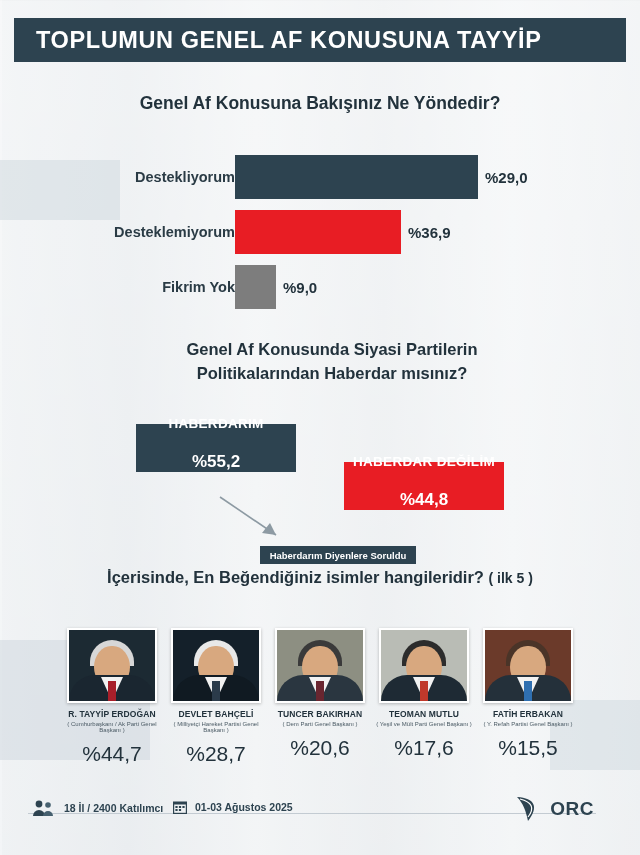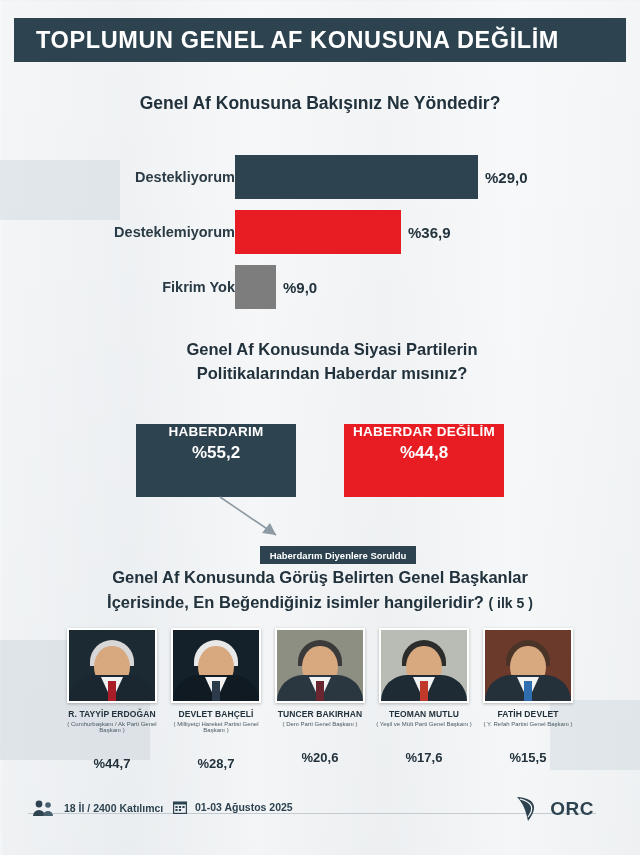--- a/index.html
+++ b/index.html
@@ -69,23 +69,24 @@
   .q2-title {
     position: absolute; top: 338px; left: 0; width: 640px;
     text-align: center;
     font-size: 16.5px; font-weight: bold; color: #22323c; line-height: 1.45; padding-left: 24px;
   }
   .q2-boxes {
     position: absolute; top: 424px; left: 0; width: 640px;
     display: flex; justify-content: center; gap: 48px;
   }
   .q2-box {
-    width: 160px; height: 73px;
-    display: flex; flex-direction: column; align-items: center; justify-content: flex-start;
+    width: 160px; height: 48px;
+    display: flex; flex-direction: column; align-items: center; justify-content: flex-end;
     color: #fff;
+    gap: 17px;
   }
   .q2-box .bt { font-size: 13.5px; font-weight: bold; letter-spacing: .3px; }
   .q2-box .bv { font-size: 17px; font-weight: bold; margin-top: 4px; }
   .arrow { position: absolute; top: 495px; left: 218px; width: 70px; height: 50px; }
 
   
   .sub-tag {
     position: absolute; top: 545px; left: 0; width: 640px; text-align: center; padding-left: 36px;
   }
   .sub-tag span {
@@ -107,21 +108,21 @@
   }
   .person { width: 100px; text-align: center; }
   .photo {
     width: 90px; height: 75px; margin: 0 auto;
     border: 2px solid #ffffff;
     box-shadow: 0 1px 3px rgba(0,0,0,.25);
     position: relative; overflow: hidden;
   }
   .p-name { font-size: 8.5px; font-weight: bold; color: #22323c; margin-top: 6px; letter-spacing: .1px; }
   .p-role { font-size: 6px; color: #4a5a64; margin-top: 2px; }
-  .p-val { font-size: 13px; font-weight: bold; color: #22323c; margin-top: 23px; }
+  .p-val { font-size: 21px; font-weight: normal; color: #22323c; margin-top: 9px; }
 
   
   .face-bg { position: absolute; inset: 0; }
   .hair { position: absolute; left: 50%; transform: translateX(-50%); top: 10px; width: 44px; height: 26px; border-radius: 22px 22px 0 0; }
   .head { position: absolute; left: 50%; transform: translateX(-50%); top: 16px; width: 36px; height: 42px; border-radius: 18px/22px; background: #d8a87f; }
   .suit { position: absolute; left: 50%; transform: translateX(-50%); bottom: 0; width: 86px; height: 26px; border-radius: 40px 40px 0 0; }
   .shirt { position: absolute; left: 50%; transform: translateX(-50%); bottom: 0; width: 22px; height: 24px; background: #f2f2f2; clip-path: polygon(50% 100%, 0 0, 100% 0); }
   .tie { position: absolute; left: 50%; transform: translateX(-50%); bottom: 0; width: 8px; height: 20px; }
 
   
@@ -139,21 +140,21 @@
 </head>
 <body>
 
 <div class="page">
   <div class="bg-stripes"></div>
   <div class="bg-blob blob1"></div>
   <div class="bg-blob blob2"></div>
   <div class="bg-blob blob3"></div>
 
   <div class="header">
-    <h1>TOPLUMUN GENEL AF KONUSUNA DEĞİLİM</h1>
+    <h1>TOPLUMUN GENEL AF KONUSUNA TAYYİP</h1>
   </div>
 
   <div class="q1-title">Genel Af Konusuna Bakışınız Ne Yöndedir?</div>
 
   <div class="chart1">
     <div class="bar-row">
       <div class="bar-label">Destekliyorum</div>
       <div class="bar-wrap">
         <div class="bar" style="width:243px;background:#2d4350;"></div>
         <div class="bar-val">%29,0</div>
@@ -178,36 +179,35 @@
   <div class="q2-title">
     <div>Genel Af Konusunda Siyasi Partilerin</div>
     <div>Politikalarından Haberdar mısınız?</div>
   </div>
 
   <div class="q2-boxes">
     <div class="q2-box" style="background:#2d4350;">
       <div class="bt">HABERDARIM</div>
       <div class="bv">%55,2</div>
     </div>
-    <div class="q2-box" style="background:#e81d24;">
+    <div class="q2-box" style="background:#e81d24;margin-top:38px;">
       <div class="bt">HABERDAR DEĞİLİM</div>
       <div class="bv">%44,8</div>
     </div>
   </div>
 
   <svg class="arrow" viewBox="0 0 70 50">
     <path d="M2 2 L58 40" stroke="#8d9aa3" stroke-width="1.6" fill="none"></path>
     <path d="M58 40 L44 38 L52 28 Z" fill="#8d9aa3"></path>
   </svg>
 
   <div class="sub-tag">
     <span>Haberdarım Diyenlere Soruldu</span>
   </div>
   <div class="q3-title">
-    <div>Genel Af Konusunda Görüş Belirten Genel Başkanlar</div>
     <div>
       <span>İçerisinde, En Beğendiğiniz isimler hangileridir?</span>
       <span class="small">( ilk 5 )</span>
     </div>
   </div>
 
   <div class="people">
     <div class="person">
       <div class="photo">
         <div class="face-bg" style="background:#1c2a33;"></div>
@@ -266,21 +266,21 @@
 
     <div class="person">
       <div class="photo">
         <div class="face-bg" style="background:#6b3a2a;"></div>
         <div class="hair" style="background:#4a3428;"></div>
         <div class="head"></div>
         <div class="suit" style="background:#24303a;"></div>
         <div class="shirt"></div>
         <div class="tie" style="background:#2f6fb0;"></div>
       </div>
-      <div class="p-name">FATİH DEVLET</div>
+      <div class="p-name">FATİH ERBAKAN</div>
       <div class="p-role">( Y. Refah Partisi Genel Başkanı )</div>
       <div class="p-val">%15,5</div>
     </div>
   </div>
 
   <div class="footer">
     <div class="f-line"></div>
     <div class="f-left">
       <svg width="24" height="18" viewBox="0 0 24 18">
         <circle cx="7" cy="5" r="3.4" fill="#2d4350"></circle>

